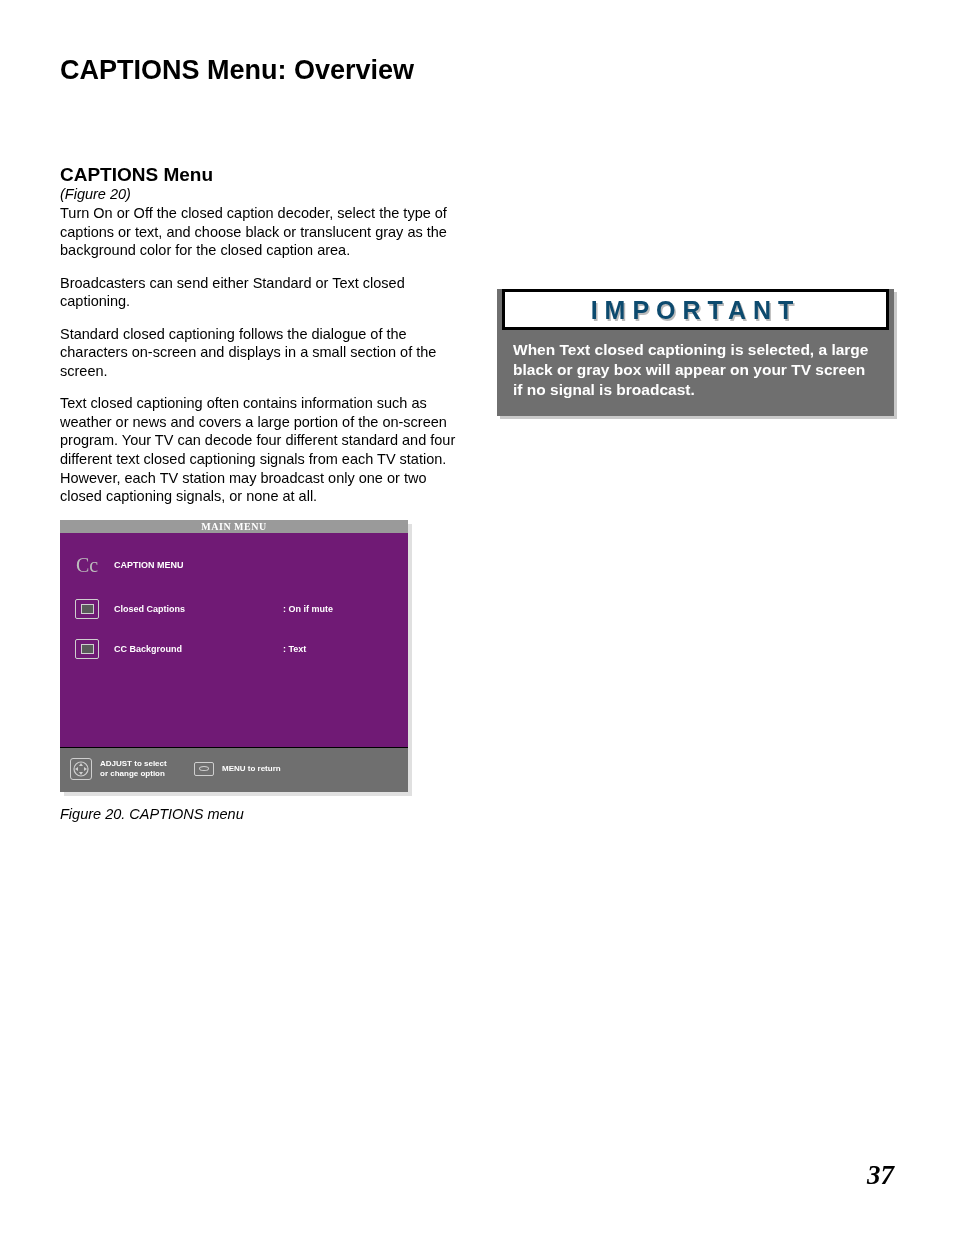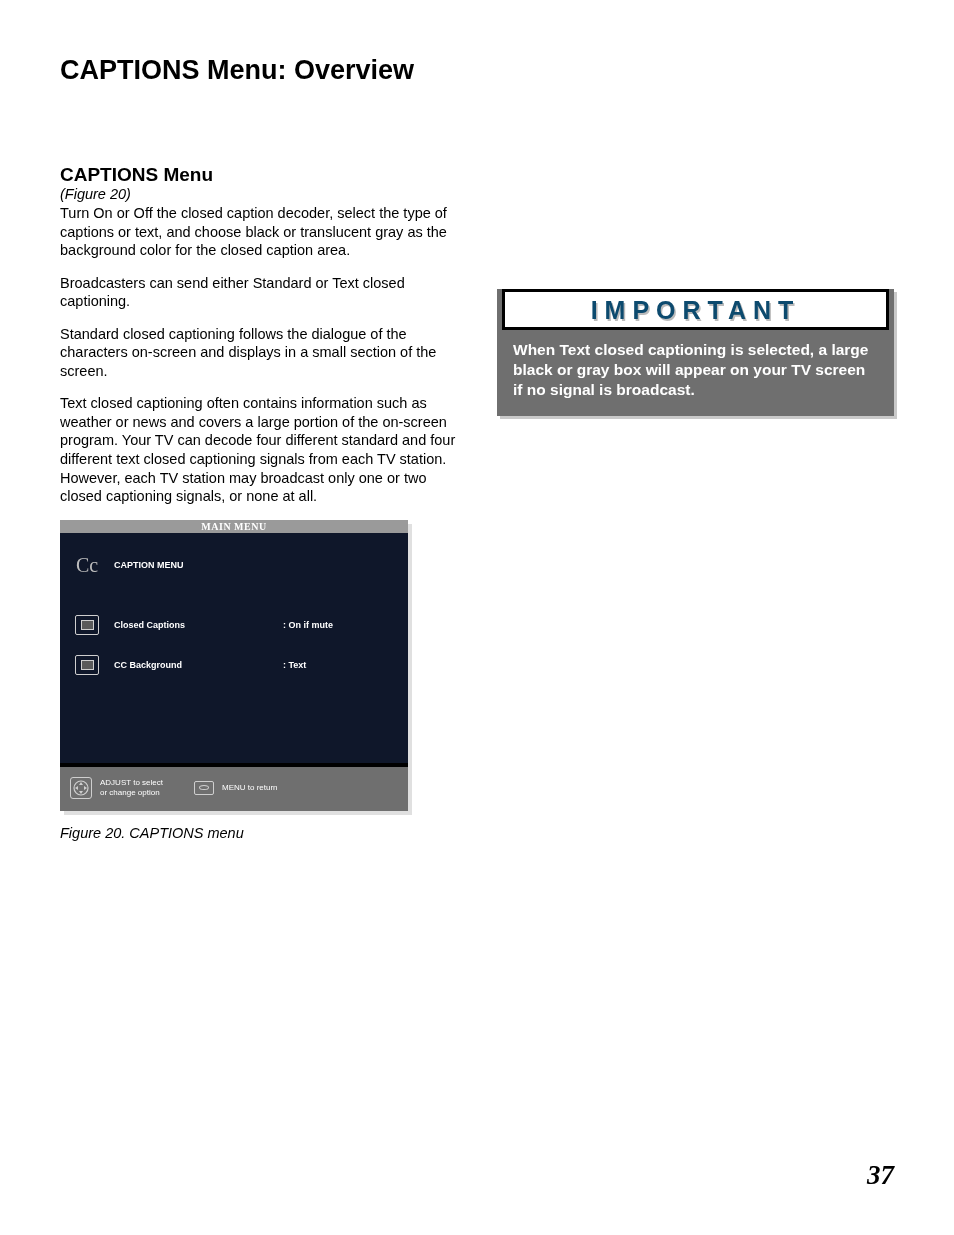--- a/index.html
+++ b/index.html
@@ -38,21 +38,21 @@
     font-size: 14.5px;
     margin-bottom: 2px;
   }
   .body-p {
     font-size: 14.5px;
     line-height: 1.28;
     margin-bottom: 14px;
   }
   .osd {
     width: 348px;
-    background: #0f172a;
+    background: #701a75;
     position: relative;
     margin-top: 14px;
     box-shadow: 4px 4px 0 #e0e0e0;
   }
   .osd-titlebar {
     background: #9a9a9a;
     text-align: center;
     font-family: 'Times New Roman', serif;
     font-size: 10px;
     color: #fff;
@@ -62,21 +62,21 @@
   }
   .osd-body {
     padding: 20px 10px 70px 10px;
     color: #fff;
     font-size: 9px;
     font-weight: bold;
   }
   .osd-row {
     display: flex;
     align-items: center;
-    margin-bottom: 36px;
+    margin-bottom: 20px;
     gap: 14px;
     padding-left: 4px;
   }
   .osd-row-setting {
     margin-bottom: 16px;
   }
   .osd-icon {
     width: 26px;
     height: 24px;
     flex: 0 0 26px;
@@ -104,28 +104,28 @@
     background:#5a5a5a;
     border:1px solid #cfcfcf;
   }
   .osd-label {
     flex: 0 0 155px;
   }
   .osd-value {
   }
   .osd-footer {
     background: #6f6f6f;
-    border-top: 4px solid #000000;
+    border-top: 1px solid #000000;
     padding: 10px 10px 12px 10px;
     display: flex;
     align-items: center;
     gap: 8px;
     color: #fff;
     font-size: 8px;
-    font-weight: normal;
+    font-weight: bold;
   }
   .adjust-icon {
     width: 22px; height: 22px;
     border:1.5px solid #cfcfcf;
     border-radius: 3px;
     display:flex;align-items:center;justify-content:center;
     position:relative;
   }
   .dpad {
     position:relative;width:16px;height:16px;

